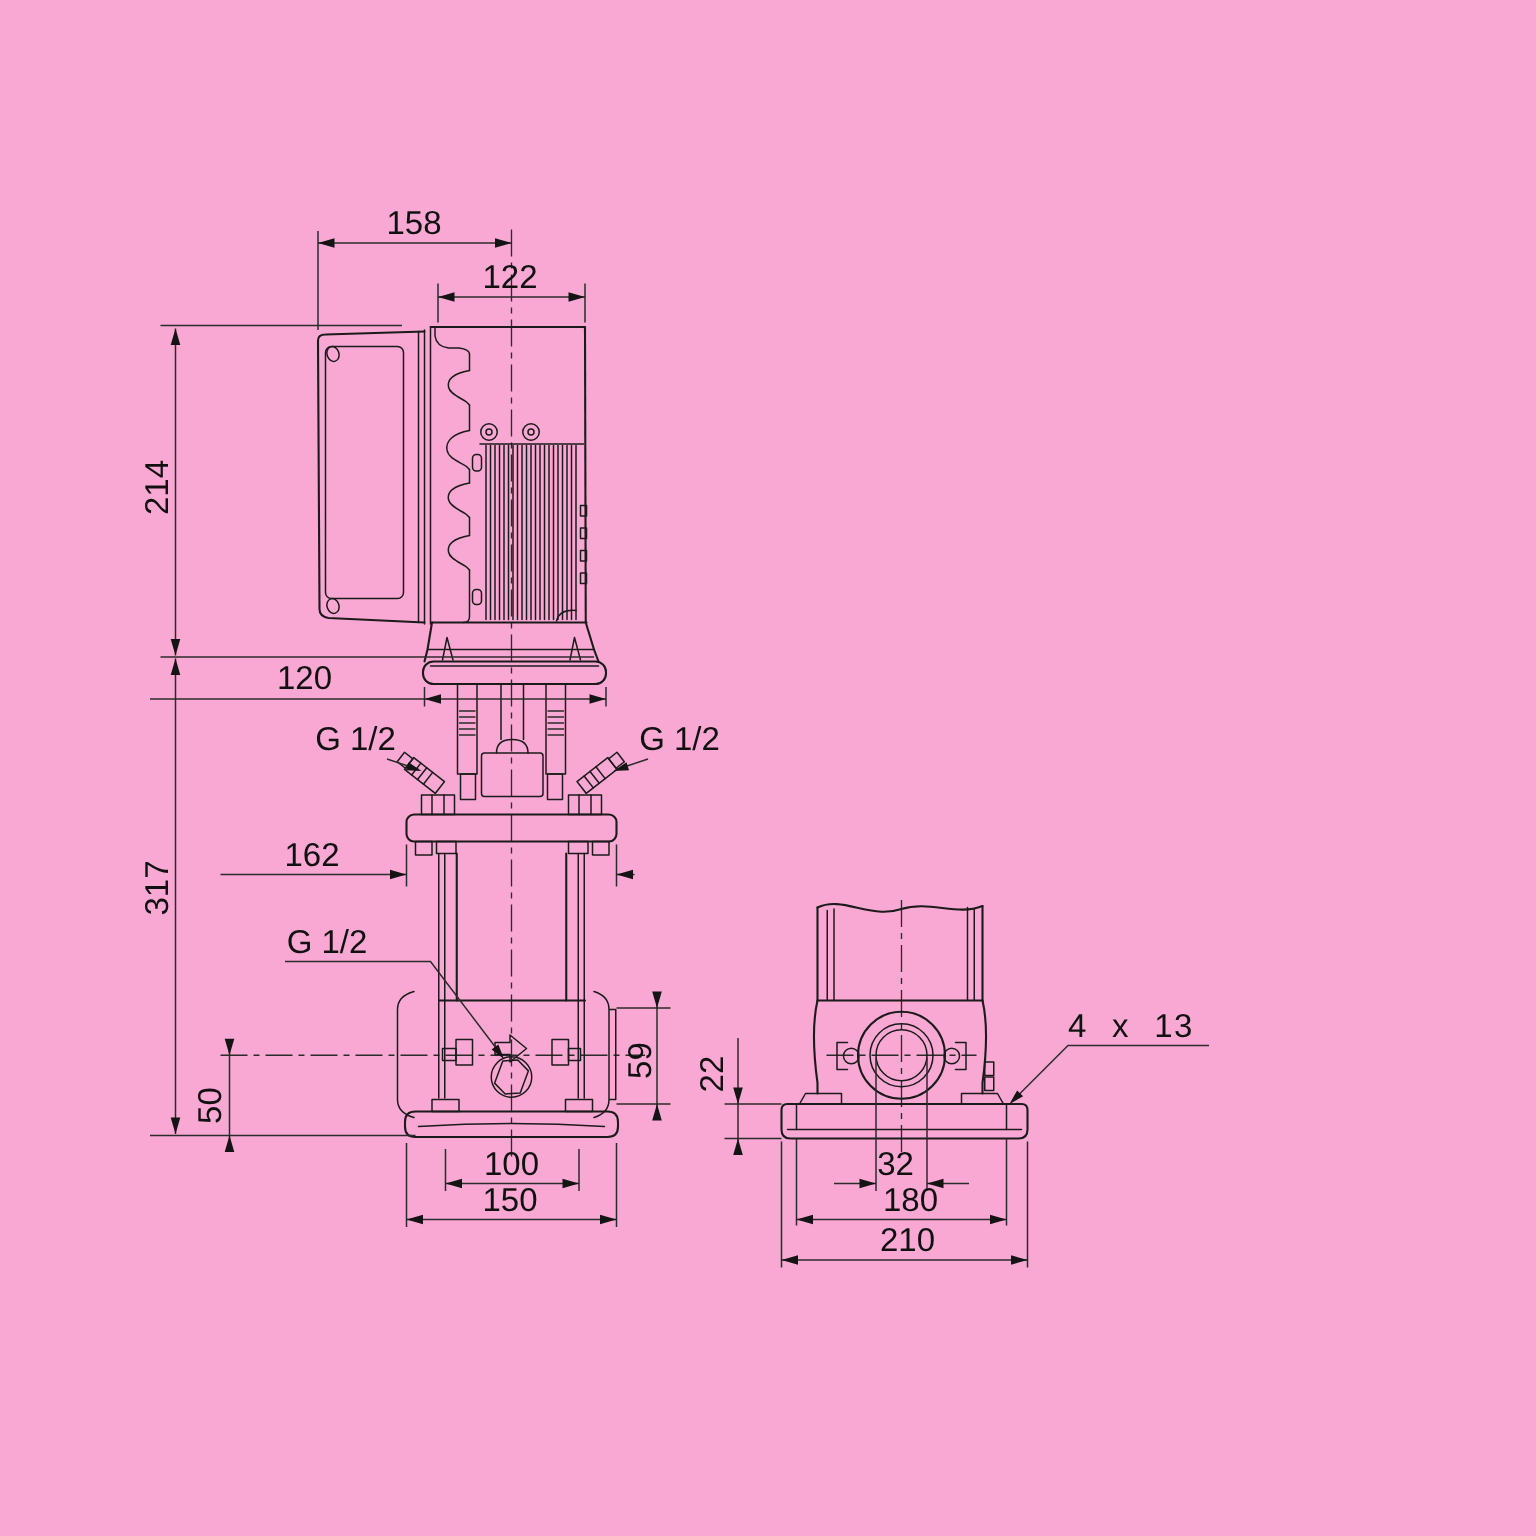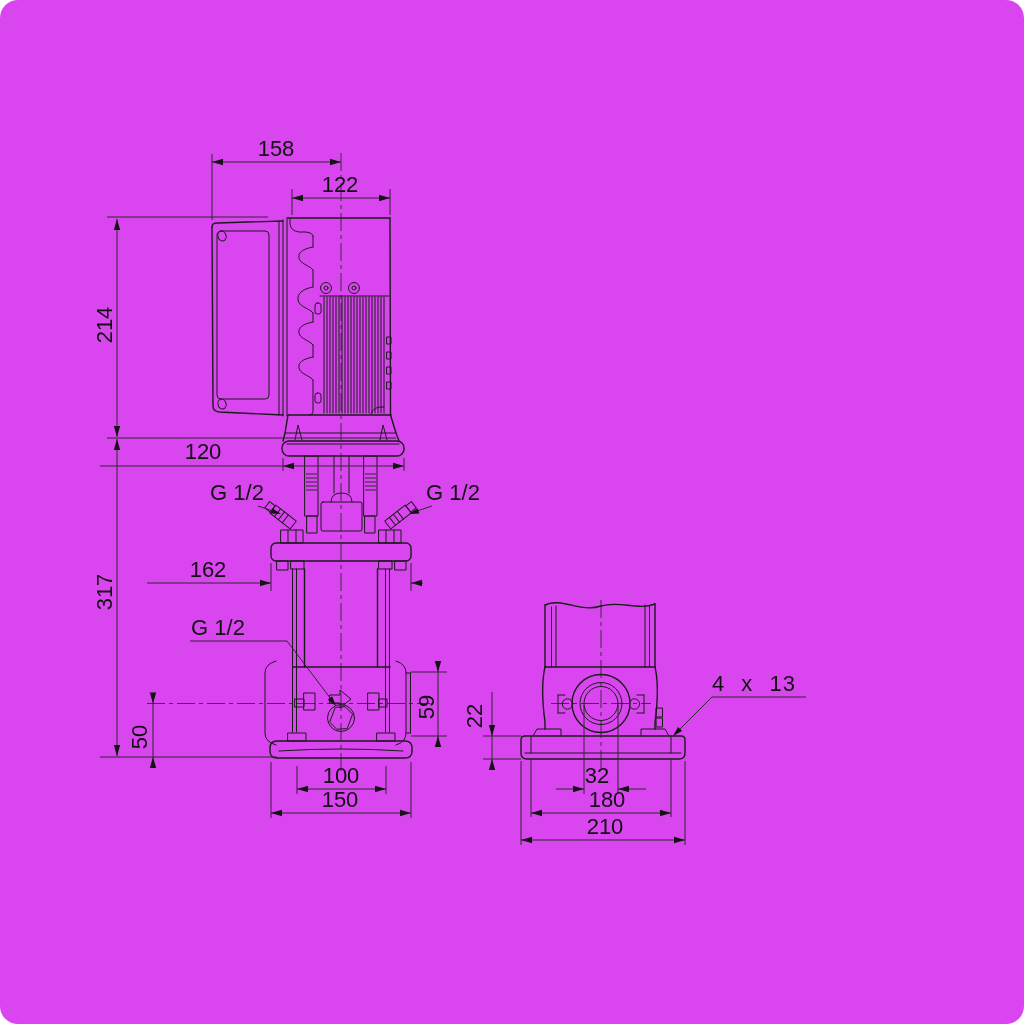--- a/index.html
+++ b/index.html
@@ -1,16 +1,16 @@
 <!DOCTYPE html>
 <html><head>
 <meta charset="utf-8">
 <style>
   html,body{margin:0;padding:0;background:#ffffff;}
-  .stage{width:1024px;height:1024px;background:#d946ef;position:relative;font-family:"Liberation Sans",sans-serif;border-radius:18px;}
+  .stage{width:1024px;height:1024px;background:#f9a8d4;position:relative;font-family:"Liberation Sans",sans-serif;}
   svg{display:block;}
   .ol{fill:none;stroke:#1b1b1b;stroke-width:1.4;stroke-linejoin:round;stroke-linecap:round;}
   .ol2{fill:none;stroke:#1b1b1b;stroke-width:1;stroke-linejoin:round;stroke-linecap:round;}
   .dim{fill:none;stroke:#2b2b2b;stroke-width:1;}
   .cl{fill:none;stroke:#2b2b2b;stroke-width:0.9;stroke-dasharray:18 4 4 4;}
   .arr{fill:#141414;stroke:none;}
   .dtx{font-family:"Liberation Sans",sans-serif;font-size:22px;fill:#111;}
 </style>
 </head>
 <body>

